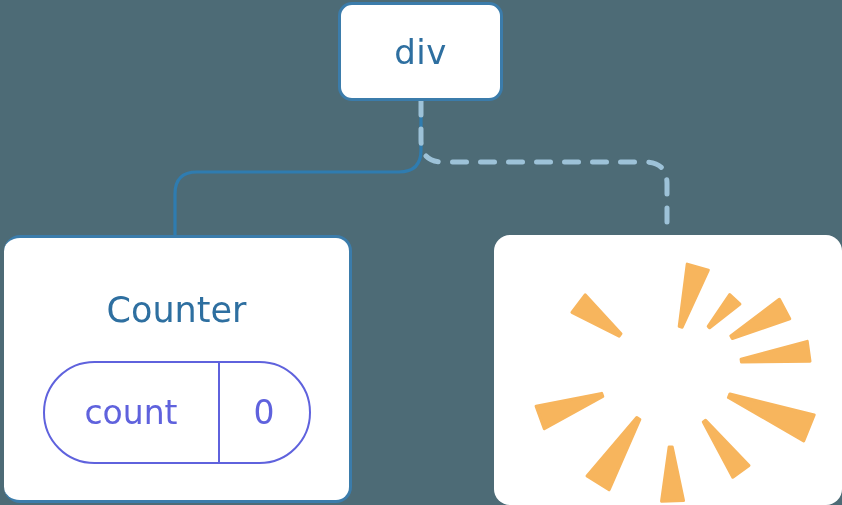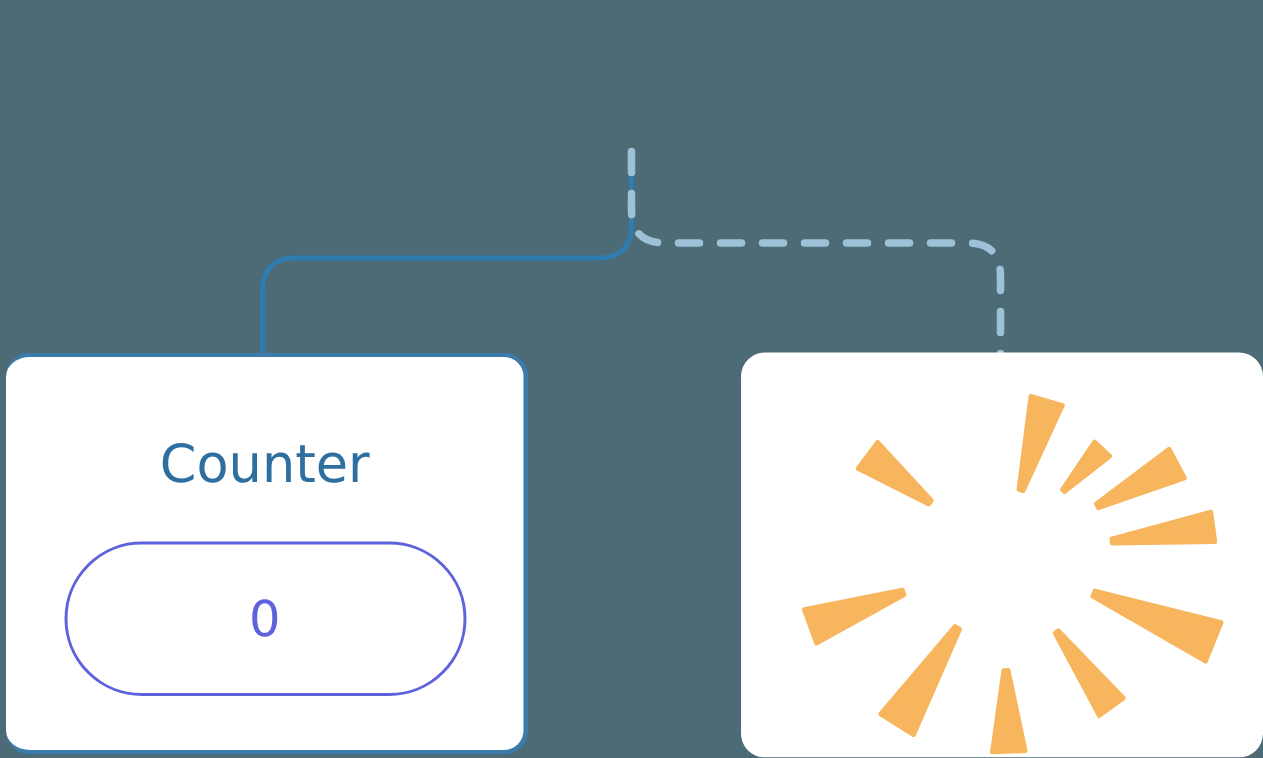--- a/index.html
+++ b/index.html
@@ -126,25 +126,29 @@
 </head>
 <body>
 
 <div id="stage">
 
   <svg id="edges" viewBox="0 0 842 505" xmlns="http://www.w3.org/2000/svg">
     <path fill="none" stroke="#2f7cb0" stroke-width="3.2" stroke-linecap="round" stroke-linejoin="round" d="M 421 101 L 421 150 Q 421 172 399 172 L 197 172 Q 175 172 175 194 L 175 236"></path>
     <path fill="none" stroke="#9dc2d8" stroke-width="5" stroke-linecap="round" stroke-linejoin="round" stroke-dasharray="14 14" d="M 421 101 L 421 140 Q 421 162 443 162 L 645 162 Q 667 162 667 184 L 667 236"></path>
   </svg>
 
+  <div class="node node-bordered" id="node-div">
+    <span class="node-title-div">div</span>
+  </div>
 
   <div class="node node-bordered" id="node-counter">
     <span class="node-title-counter">Counter</span>
 
     <div class="pill">
+      <div class="pill-key">count</div>
       <div class="pill-val">0</div>
     </div>
   </div>
 
   <div class="node" id="node-burst">
     <svg id="burst-svg" viewBox="0 0 348 270" xmlns="http://www.w3.org/2000/svg">
         <polygon points="188.16,92.21 214.34,35.22 193.19,29.15 185.20,91.36" fill="#f7b55d" stroke="#f7b55d" stroke-width="3" stroke-linejoin="round"></polygon>
         <polygon points="215.64,92.79 245.96,69.10 235.72,59.55 214.20,91.45" fill="#f7b55d" stroke="#f7b55d" stroke-width="3" stroke-linejoin="round"></polygon>
         <polygon points="238.30,103.56 295.71,83.74 285.38,64.32 236.85,100.84" fill="#f7b55d" stroke="#f7b55d" stroke-width="3" stroke-linejoin="round"></polygon>
         <polygon points="247.47,127.09 316.01,126.14 313.23,106.33 247.08,124.31" fill="#f7b55d" stroke="#f7b55d" stroke-width="3" stroke-linejoin="round"></polygon>

